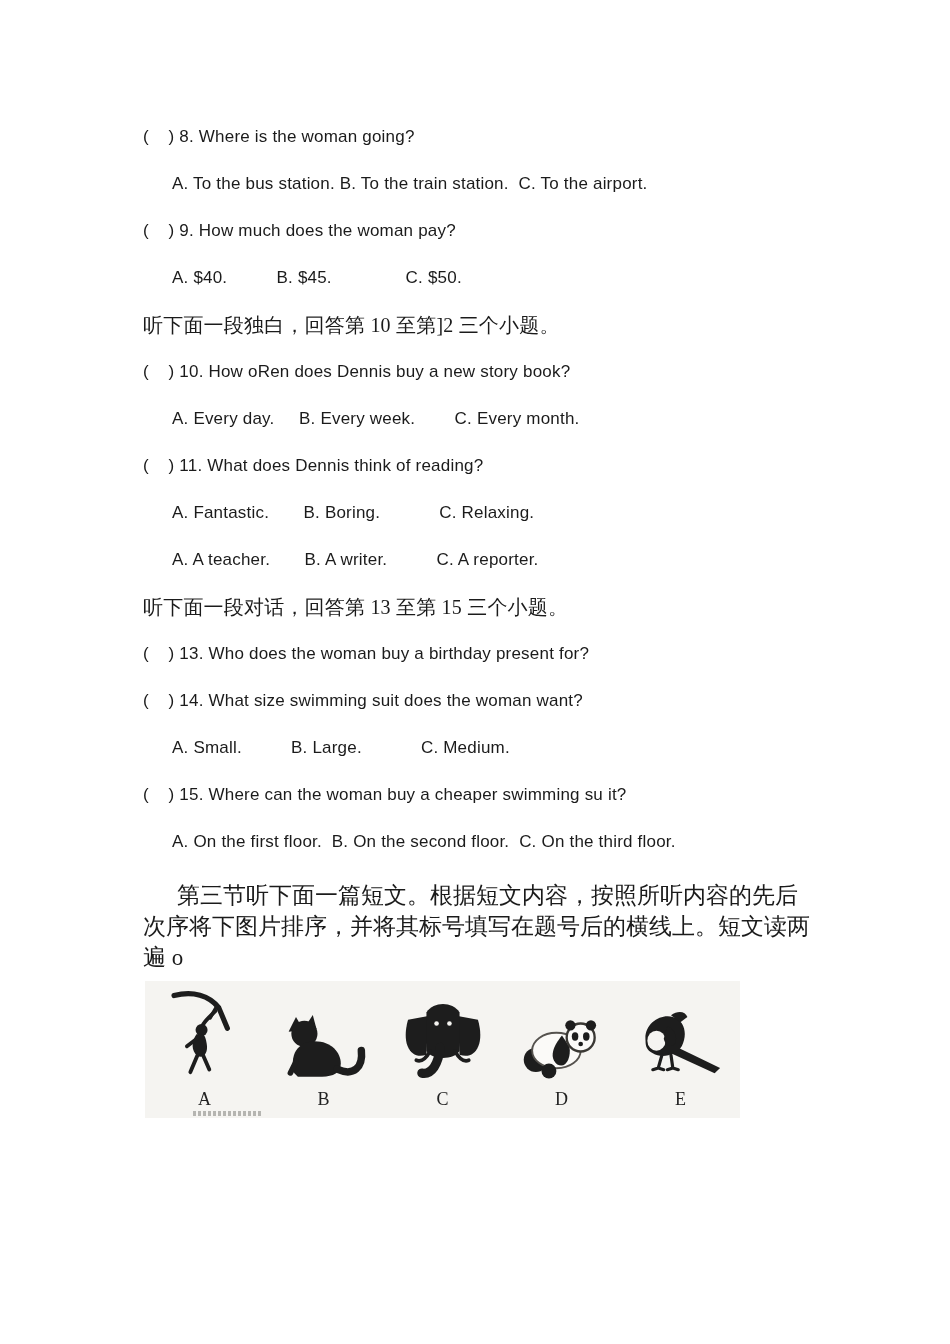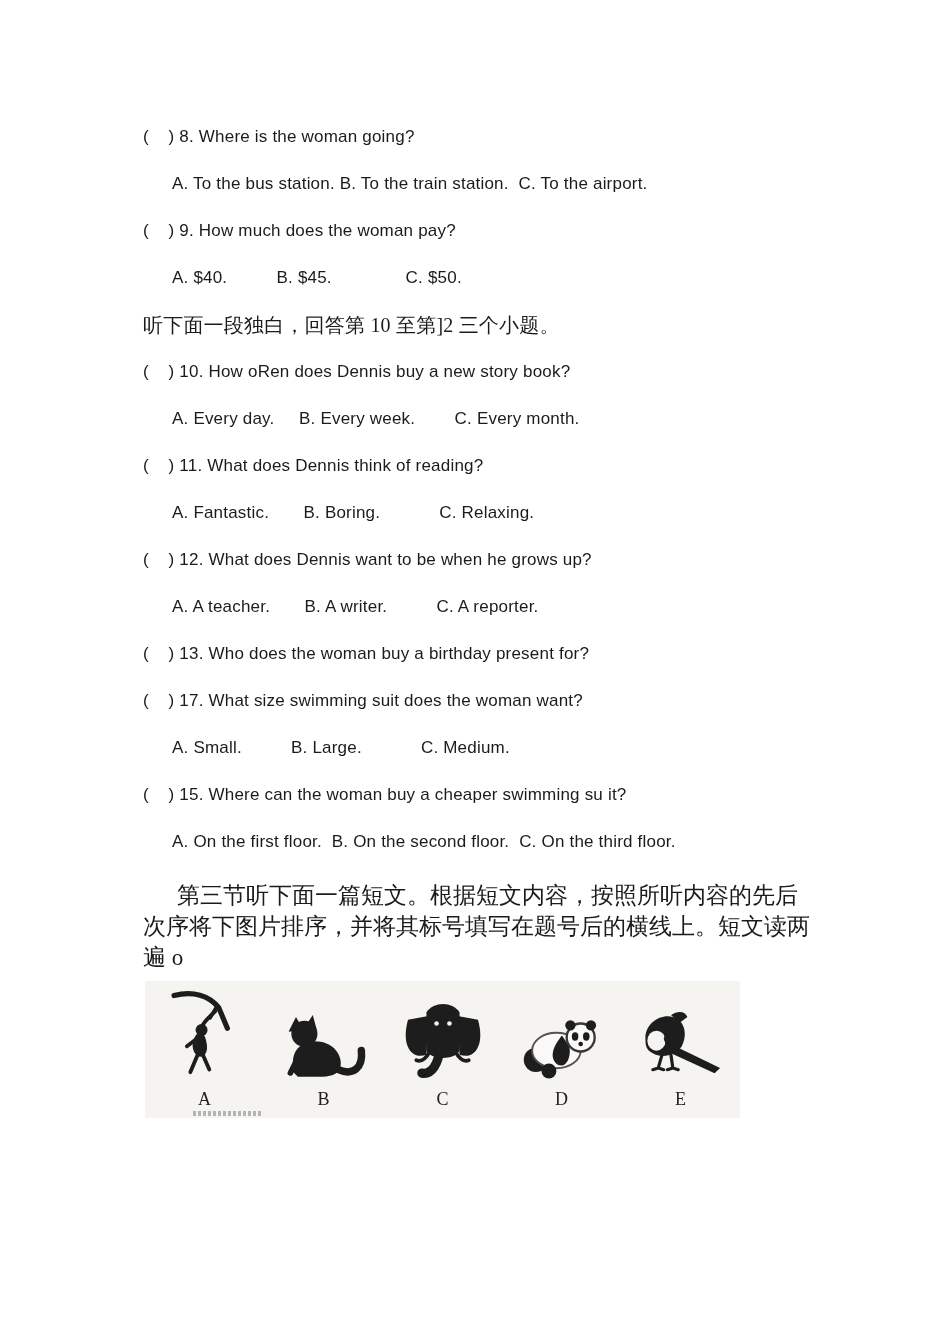--- a/index.html
+++ b/index.html
@@ -48,24 +48,24 @@
 
   <p class="line">(    ) 8. Where is the woman going?</p>
   <p class="line opt">A. To the bus station. B. To the train station.  C. To the airport.</p>
   <p class="line">(    ) 9. How much does the woman pay?</p>
   <p class="line opt">A. $40.          B. $45.               C. $50.</p>
   <p class="line cn">听下面一段独白，回答第 10 至第]2 三个小题。</p>
   <p class="line">(    ) 10. How oRen does Dennis buy a new story book?</p>
   <p class="line opt">A. Every day.     B. Every week.        C. Every month.</p>
   <p class="line">(    ) 11. What does Dennis think of reading?</p>
   <p class="line opt">A. Fantastic.       B. Boring.            C. Relaxing.</p>
-  <p class="line">(    ) 12. What does Dennis want to be when he grows up?</p>
   <p class="line opt">A. A teacher.       B. A writer.          C. A reporter.</p>
+  <p class="line cn">听下面一段对话，回答第 13 至第 15 三个小题。</p>
   <p class="line">(    ) 13. Who does the woman buy a birthday present for?</p>
-  <p class="line">(    ) 17. What size swimming suit does the woman want?</p>
+  <p class="line">(    ) 14. What size swimming suit does the woman want?</p>
   <p class="line opt">A. Small.          B. Large.            C. Medium.</p>
   <p class="line">(    ) 15. Where can the woman buy a cheaper swimming su it?</p>
   <p class="line opt">A. On the first floor.  B. On the second floor.  C. On the third floor.</p>
 
   <p class="cn-para">第三节听下面一篇短文。根据短文内容，按照所听内容的先后次序将下图片排序，并将其标号填写在题号后的横线上。短文读两遍 o</p>
 
   <div class="strip">
 
     <div class="cell">
       <svg width="86" height="100" viewBox="0 0 100 110">

